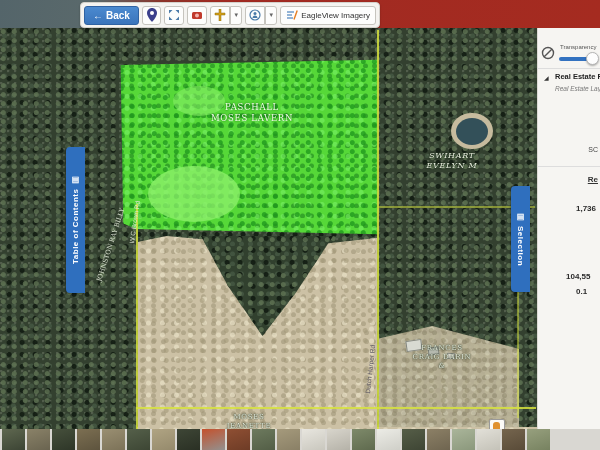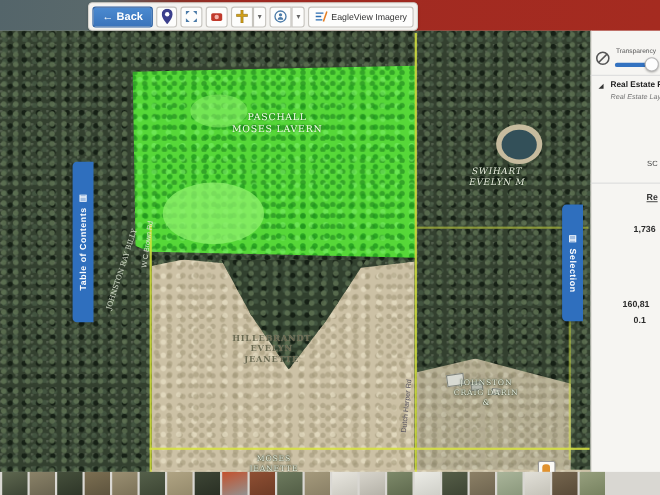--- a/index.html
+++ b/index.html
@@ -143,27 +143,22 @@
     <div class="abs building" style="left:447px;top:325px;width:8px;height:6px;background:#e3e0d5;transform:rotate(5deg);"></div>
 
     <div class="abs map-label lab-green" style="left:252px;top:85px;font-size:8.5px;">
       <div>PASCHALL</div>
       <div>MOSES LAVERN</div>
     </div>
     <div class="abs map-label lab-light" style="left:452px;top:133px;font-size:8px;font-style:italic;">
       <div>SWIHART</div>
       <div>EVELYN M</div>
     </div>
-    <div class="abs map-label lab-dark" style="left:247px;top:289px;font-size:7.5px;">
-      <div>HILLEBRANDT</div>
-      <div>EVELYN</div>
-      <div>JEANETTE</div>
-    </div>
     <div class="abs map-label lab-light" style="left:442px;top:329px;font-size:7px;">
-      <div>JOHNSTON</div>
+      <div>FRANCES</div>
       <div>CRAIG DARIN</div>
       <div>&amp;</div>
     </div>
     <div class="abs map-label lab-light" style="left:249px;top:394px;font-size:7px;">
       <div>MOSES</div>
       <div>JEANETTE</div>
     </div>
 
     <div class="abs road-label" style="left:128px;top:215px;color:#dfe5d5;transform:rotate(-82deg);transform-origin:left top;">W C Brown Rd</div>
     <div class="abs road-label" style="left:364px;top:365px;color:#56525e;transform:rotate(-84deg);transform-origin:left top;">Dutch Harper Rd</div>
@@ -234,21 +229,21 @@
   <div id="slider-track" class="abs"></div>
   <div id="slider-knob" class="abs"></div>
   <div class="abs panel-divider" style="top:68px;"></div>
   <div id="layers-expander" class="abs">◢</div>
   <div id="layers-title" class="abs">Real Estate Pa</div>
   <div id="layers-subtitle" class="abs">Real Estate Layers</div>
   <div class="abs panel-val" style="left:560px;top:146px;width:38px;text-align:right;font-weight:normal;font-size:7px;color:#444;">SC</div>
   <div class="abs panel-divider" style="top:166px;"></div>
   <div class="abs panel-val" style="left:560px;top:175px;width:38px;text-align:right;text-decoration:underline;color:#333;">Re</div>
   <div class="abs panel-val" style="left:572px;top:204px;width:28px;text-align:center;">1,736</div>
-  <div class="abs panel-val" style="left:566px;top:272px;width:34px;">160,81</div>
+  <div class="abs panel-val" style="left:566px;top:272px;width:34px;">104,55</div>
   <div class="abs panel-val" style="left:576px;top:287px;width:44px;">0.1</div>
 
   <div id="toc-tab" class="abs vtab">
     <div class="vtext">
       <span>Table of Contents</span>
       <span class="tab-icon">▤</span>
     </div>
   </div>
   <div id="sel-tab" class="abs vtab">
     <div class="vtext">

